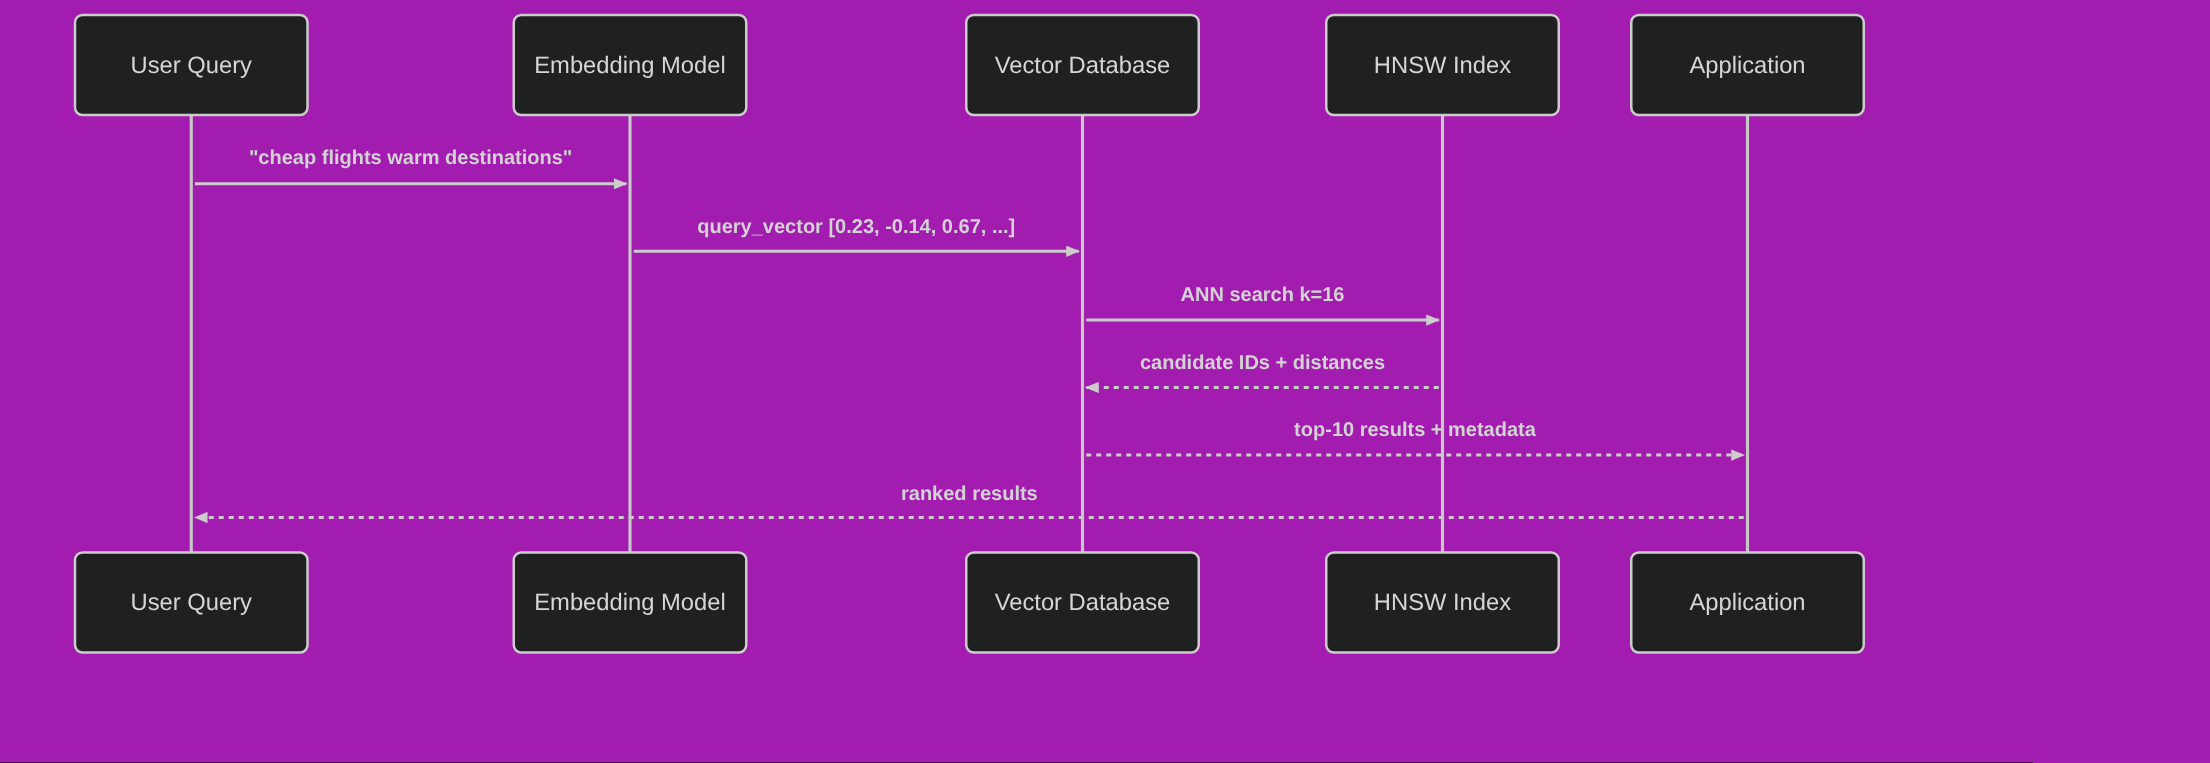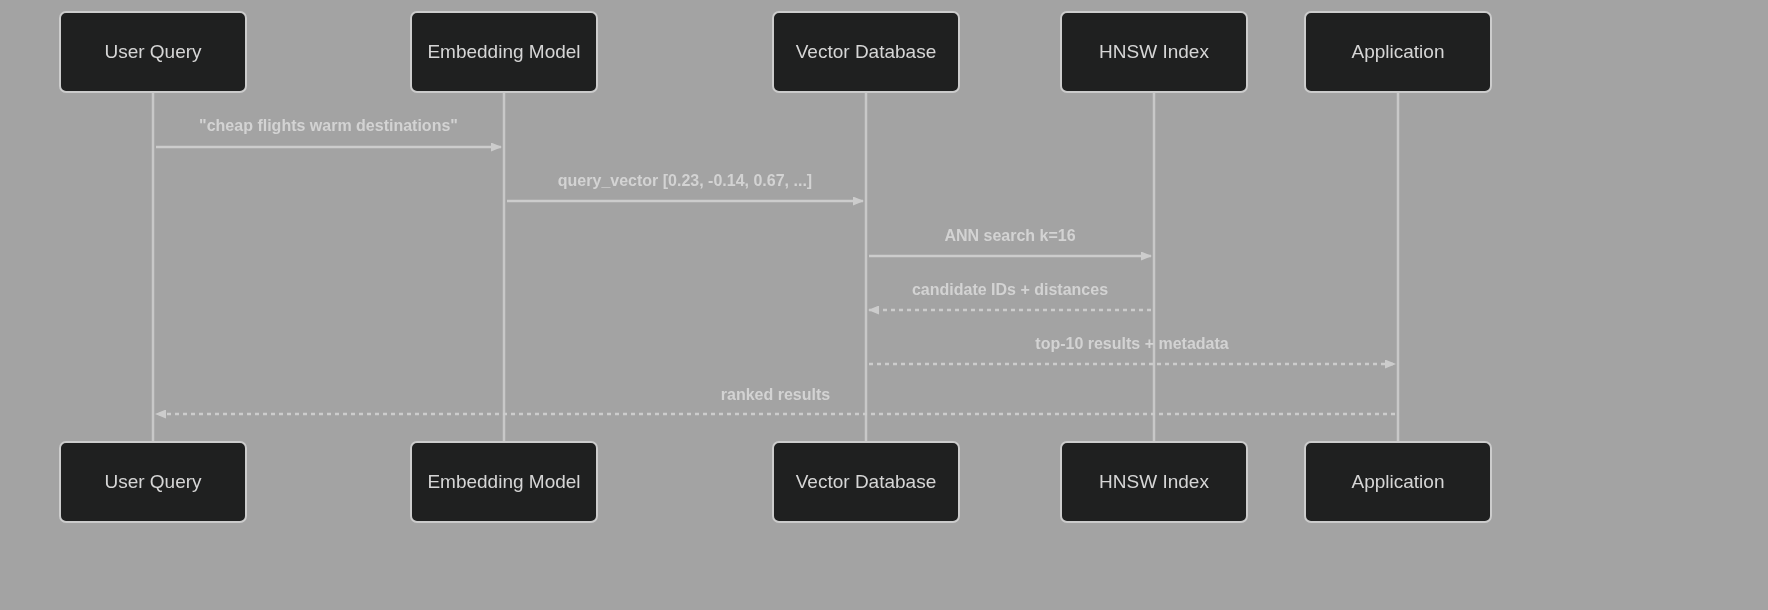--- a/index.html
+++ b/index.html
@@ -10,21 +10,21 @@
   body {
     width: 1768px;
     height: 610px;
     overflow: hidden;
     font-family: "Liberation Sans", sans-serif;
   }
   #diagram {
     position: relative;
     width: 1768px;
     height: 610px;
-    background: #a3a3a3;
+    background: #a21caf;
   }
   svg#seq {
     position: absolute;
     top: 0;
     left: 0;
     width: 1768px;
     height: 610px;
     display: block;
   }
   .actor-box {

